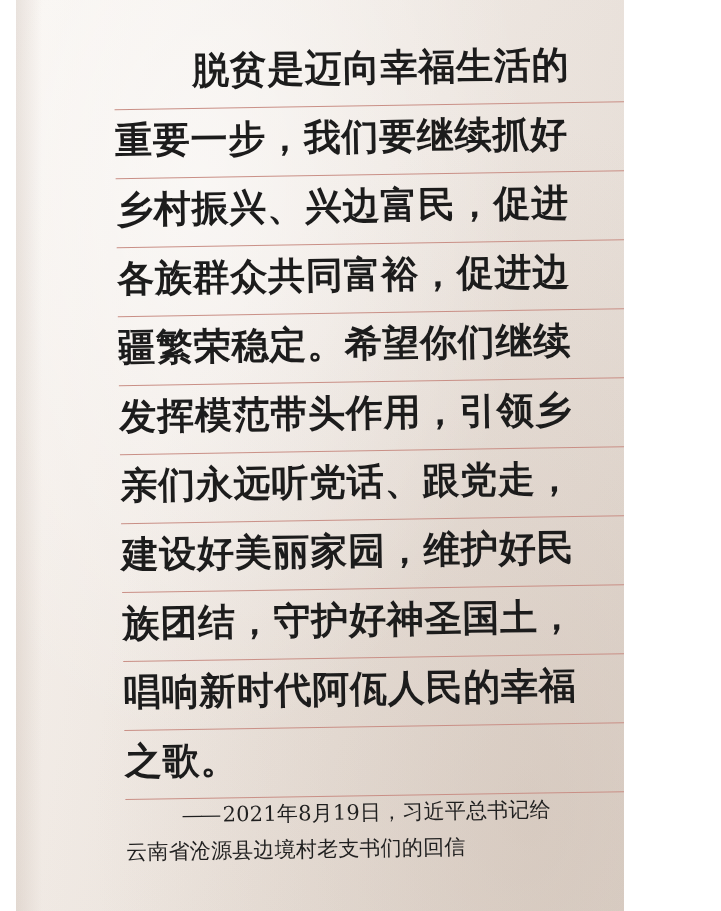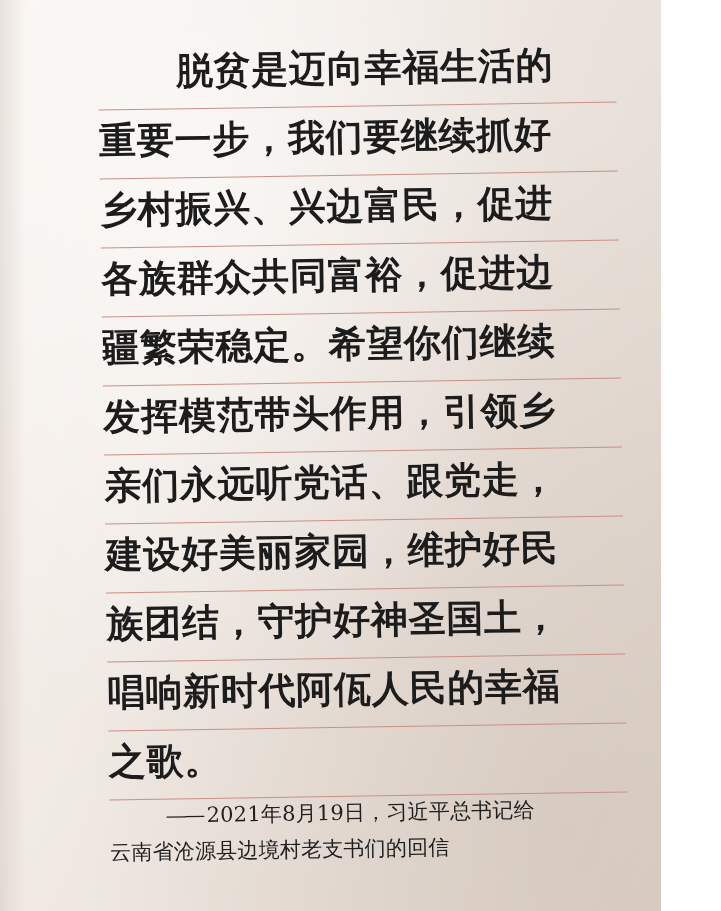--- a/index.html
+++ b/index.html
@@ -9,25 +9,26 @@
   }
   body {
     width: 721px;
     height: 911px;
     overflow: hidden;
     font-family: "Liberation Serif", serif;
   }
 
   #page {
     position: relative;
-    width: 661px;
+    width: 608px;
     height: 911px;
     background:
       linear-gradient(135deg, #f6f1ec 0%, #f3ece6 35%, #efe7e0 70%, #eae1d9 100%);
     overflow: hidden;
+    margin-left: 16px;
   }
 
   
   #page::before {
     content: "";
     position: absolute;
     inset: 0;
     background:
       radial-gradient(ellipse at 30% 20%, rgba(255,255,255,0.55) 0%, rgba(255,255,255,0) 55%),
       radial-gradient(ellipse at 85% 90%, rgba(190,170,155,0.30) 0%, rgba(190,170,155,0) 60%),

